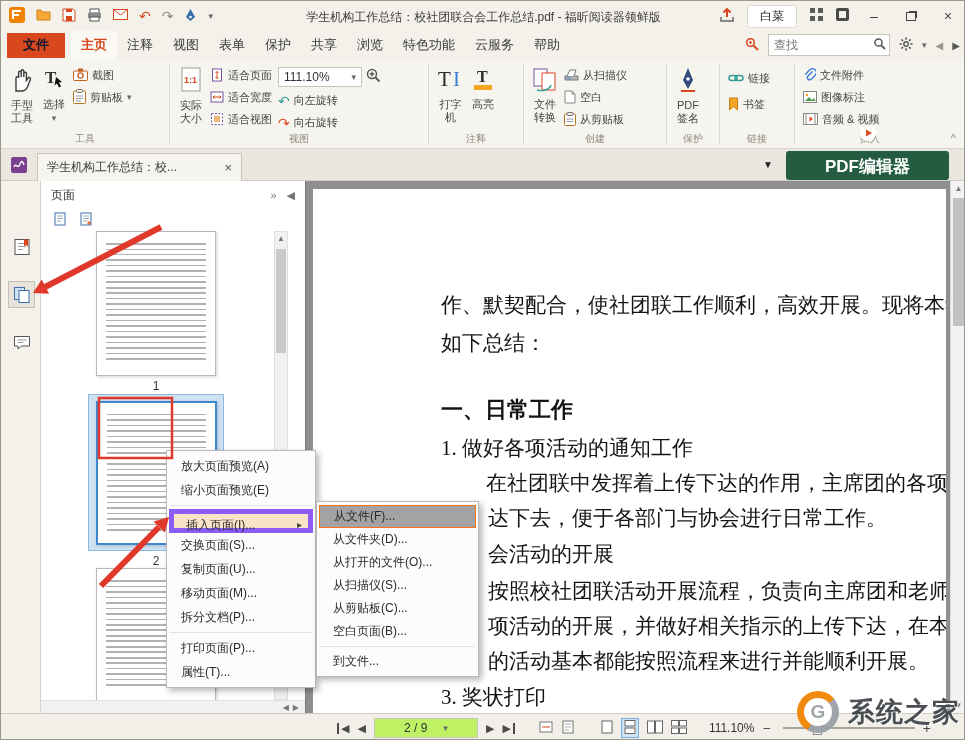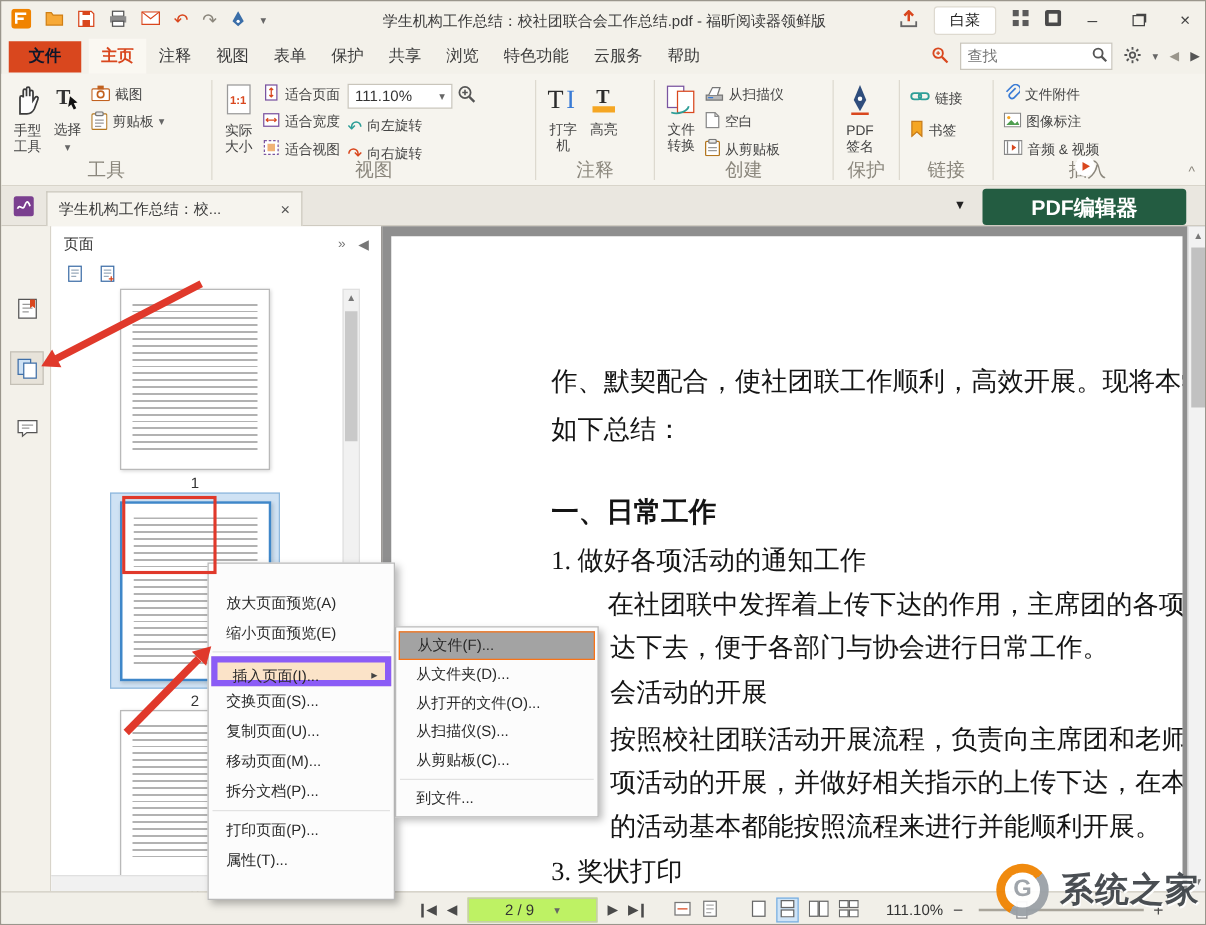--- a/index.html
+++ b/index.html
@@ -26,21 +26,21 @@
   .mtab.active { color:#d9471e; font-weight:bold; background:#faf8f2; }
   .menuright { position:absolute; right:6px; top:3px; display:flex; align-items:center; gap:9px; }
   .searchbox { width:122px; height:22px; background:#fff; border:1px solid #c9c5bb; display:flex; align-items:center; padding-right:3px; }
   .searchbox input { flex:1; width:90px; border:none; outline:none; background:transparent; font-size:12px; padding:0 5px; color:#333; font-family:inherit; }
   .navarrow { font-size:10px; color:#9a968c; }
   .navarrow.on { color:#555; }
 
   
   .ribbon { position:absolute; left:0; top:58px; width:965px; height:90px; background:#f6f4ee; border-bottom:1px solid #d8d4ca; display:flex; }
   .rgroup { position:relative; height:100%; padding:5px 6px 16px 8px; display:flex; gap:6px; flex:none; }
-  .glabel { position:absolute; bottom:2px; left:0; right:0; text-align:center; font-size:15px; color:#8b877d; }
+  .glabel { position:absolute; bottom:2px; left:0; right:0; text-align:center; font-size:10px; color:#8b877d; }
   .rsep { width:1px; height:80px; margin-top:5px; background:#ddd9cf; flex:none; }
   .rbig { display:flex; flex-direction:column; align-items:center; padding-top:2px; gap:3px; flex:none; }
   .bl { font-size:11px; color:#444; text-align:center; line-height:13px; width:26px; word-break:break-all; }
   .rcol { display:flex; flex-direction:column; gap:5px; padding-top:3px; flex:none; }
   .rsmall { display:flex; align-items:center; gap:4px; font-size:11px; color:#444; height:17px; white-space:nowrap; }
   .zoomrow { display:flex; align-items:center; gap:4px; height:20px; }
   .zoombox { width:84px; height:20px; background:#fff; border:1px solid #c9c5bb; font-size:12px; color:#333; display:flex; align-items:center; justify-content:space-between; padding:0 5px; }
   .caret { font-size:9px; color:#666; line-height:1; }
   .ribcollapse { position:absolute; right:10px; bottom:4px; font-size:11px; color:#8b877d; }
 
@@ -90,21 +90,21 @@
   .bar-l { border-left:2px solid #4a4a4a; padding-left:2px; }
   .bar-r { border-right:2px solid #4a4a4a; padding-right:2px; }
   .pagebox { width:104px; height:20px; background:#bef264; border:1px solid #c9c5bb; display:flex; align-items:center; justify-content:center; gap:16px; font-size:12px; color:#333; }
   .vhl { background:#cfe4f7; border:1px solid #7aaede; padding:1px 2px 0; }
   .zoomtext { font-size:12px; color:#333; margin-left:14px; }
   .slider { position:relative; width:132px; height:20px; margin-left:4px; }
   .strack { position:absolute; left:0; top:9px; width:132px; height:2px; background:#a8a49a; }
   .sthumb { position:absolute; left:30px; top:3px; width:9px; height:14px; background:#f7f7f7; border:1px solid #8a8a8a; }
 
   
-  .ctxmenu { position:absolute; left:165px; top:449px; width:150px; background:#fcfcfc; border:1px solid #b9b9b9; box-shadow:3px 3px 6px rgba(0,0,0,.28); padding:19px 0; z-index:40; }
+  .ctxmenu { position:absolute; left:165px; top:449px; width:150px; background:#fcfcfc; border:1px solid #b9b9b9; box-shadow:3px 3px 6px rgba(0,0,0,.28); padding:3px 0; z-index:40; }
   .cmi { height:24px; line-height:24px; font-size:12px; color:#2a2a2a; padding:0 16px 0 14px; position:relative; white-space:nowrap; }
   .cmi.hl { background:#fbe3c8; border:5px solid #8b5cf6; height:24px; line-height:22px; margin:0 2px; padding:0 14px 0 12px; }
   .cmi .subarr { position:absolute; right:6px; font-size:10px; color:#444; }
   .cmsep { height:1px; background:#e2e2e2; margin:3px 3px; }
   .submenu { position:absolute; left:315px; top:500px; width:163px; background:#fcfcfc; border:1px solid #b9b9b9; box-shadow:3px 3px 6px rgba(0,0,0,.28); padding:3px 0; z-index:41; }
   .smi { height:23px; line-height:23px; font-size:12px; color:#2a2a2a; padding:0 12px 0 16px; white-space:nowrap; }
   .smi.hl { background:#a3a3a3; border:1px solid #f97316; height:23px; line-height:21px; margin:0 2px; padding:0 10px 0 14px; }
 
   
   .annot { position:absolute; left:0; top:0; width:965px; height:740px; z-index:100; pointer-events:none; }
@@ -607,20 +607,21 @@
     <div class="cmi">打印页面(P)...</div>
     <div class="cmi">属性(T)...</div>
   </div>
 
   <div class="submenu">
     <div class="smi hl">从文件(F)...</div>
     <div class="smi">从文件夹(D)...</div>
     <div class="smi">从打开的文件(O)...</div>
     <div class="smi">从扫描仪(S)...</div>
     <div class="smi">从剪贴板(C)...</div>
+    <div class="smi">空白页面(B)...</div>
     <div class="cmsep"></div>
     <div class="smi">到文件...</div>
   </div>
 
   <svg class="annot" viewBox="0 0 965 740">
     <rect x="98" y="397" width="73" height="60" fill="none" stroke="#e0392b" stroke-width="2.5"></rect>
     <line x1="160" y1="226" x2="44" y2="286" stroke="#e0392b" stroke-width="6"></line>
     <polygon points="32,292 40.7,278.5 48.1,292.7" fill="#e0392b"></polygon>
     <line x1="100" y1="585" x2="158" y2="526" stroke="#e0392b" stroke-width="6"></line>
     <polygon points="168,516 163.9,531.6 152.5,520.4" fill="#e0392b"></polygon>

